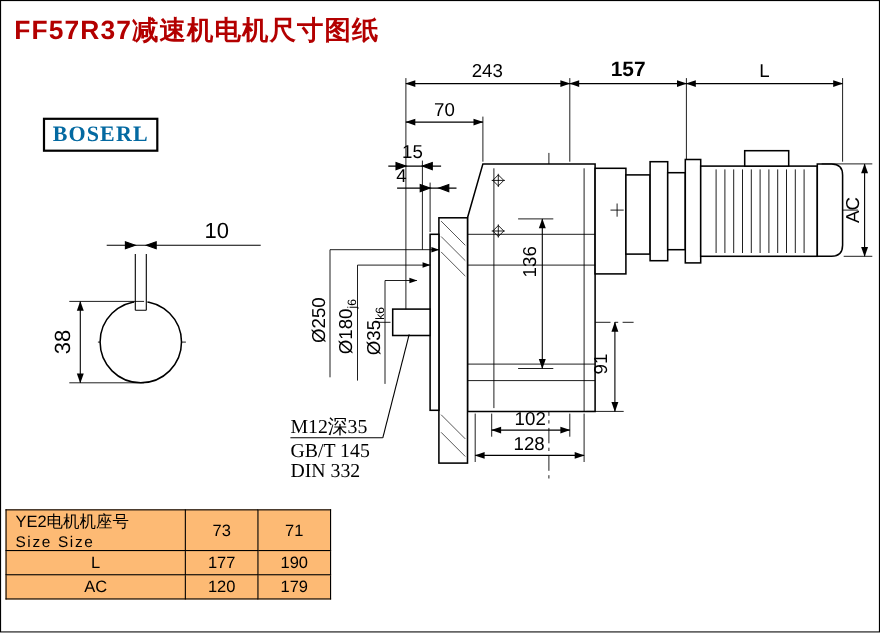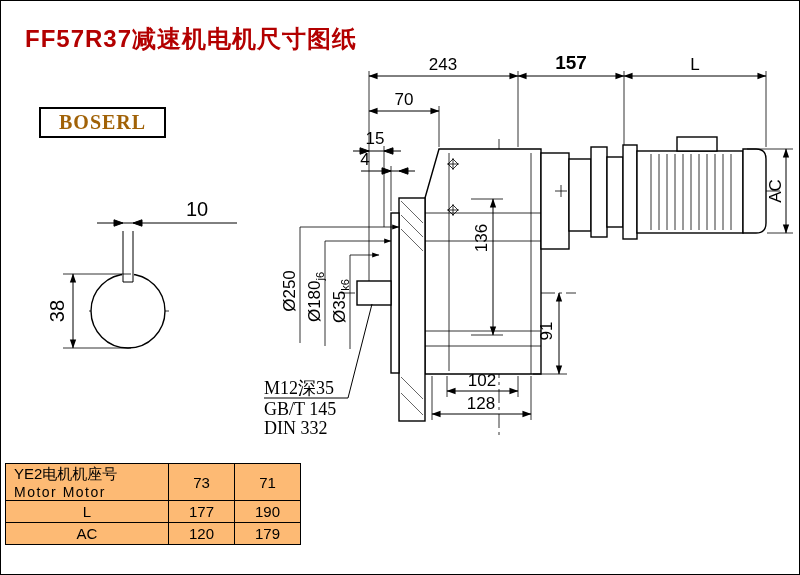--- a/index.html
+++ b/index.html
@@ -2,28 +2,28 @@
 <html><head>
 <meta charset="utf-8">
 <style>
   html,body{margin:0;padding:0;background:#888;}
   .page{
     position:relative;width:800px;height:575px;
     background:#fff;border:1px solid #000;box-sizing:border-box;
     font-family:"Liberation Sans",sans-serif;overflow:hidden;
   }
   .page-title{
-    position:absolute;left:8px;top:6px;margin:16px;
+    position:absolute;left:8px;top:6px;margin:4px;
     font-size:24px;font-weight:bold;color:#b30000;
     font-family:"Liberation Sans",sans-serif;letter-spacing:1px;
   }
   .brand-box{
     position:absolute;left:38px;top:106px;
-    border:2px solid #000;padding:2px 18px;background:#fff;
-    color:#a16207;font-family:"Liberation Serif",serif;
+    border:2px solid #000;padding:2px 7px;background:#fff;
+    color:#0369a1;font-family:"Liberation Serif",serif;
     font-size:20px;font-weight:bold;letter-spacing:1px;
   }
   svg{position:absolute;left:0;top:0;}
   svg text{font-family:"Liberation Sans",sans-serif;font-size:17px;fill:#000;}
   .outline{fill:#fff;stroke:#000;stroke-width:1.4;}
   .thin{stroke:#000;stroke-width:0.8;fill:none;}
   .dim{stroke:#000;stroke-width:1;fill:none;}
   .center{stroke:#000;stroke-width:0.8;fill:none;stroke-dasharray:14 4 3 4;}
   .hatch{stroke:#000;stroke-width:0.6;}
   .big{font-size:20px;}
@@ -203,21 +203,21 @@
     <text x="263" y="393" class="note">M12深35</text>
     <text x="263" y="414" class="note">GB/T 145</text>
     <text x="263" y="433" class="note">DIN 332</text>
   </svg>
 
   <table class="spec-table">
     <tbody>
       <tr>
         <td class="hdr">
           <div>YE2电机机座号</div>
-          <div class="hdr-en">Motor Motor</div>
+          <div class="hdr-en">Size Size</div>
         </td>
         <td class="val">73</td>
         <td class="val">71</td>
       </tr>
       <tr>
         <td>L</td>
         <td class="val">177</td>
         <td class="val">190</td>
       </tr>
       <tr>

